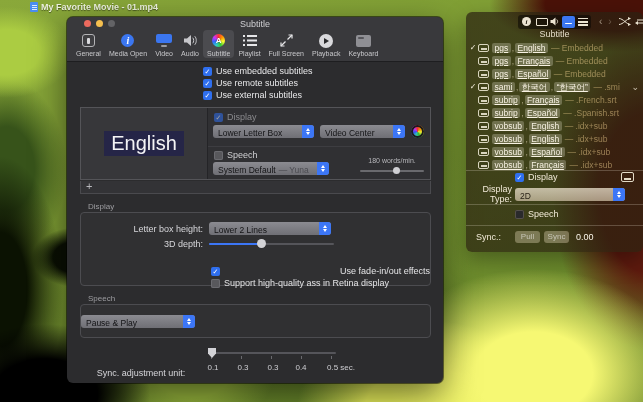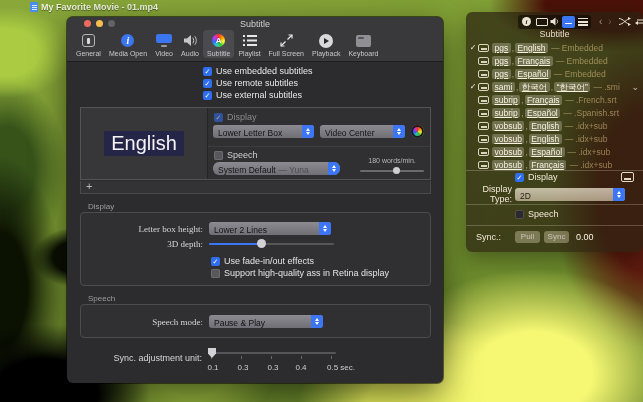--- a/index.html
+++ b/index.html
@@ -111,31 +111,31 @@
   .addbar { position:absolute; left:13px; top:164px; width:351px; height:13px; background:#333336; border:1px solid #4a4a4e; border-top:none; display:flex; align-items:center; }
   .addbar .plus { color:#b9b9bd; font-size:11px; line-height:1; margin-left:5px; margin-top:-1px; }
 
   
   .grp-label { position:absolute; font-size:8px; color:#9d9da1; }
   .grp { position:absolute; left:13px; width:351px; border:1px solid #4c4c50; border-radius:4px; background:rgba(255,255,255,.025); }
   .grp-display { top:195px; height:74px; }
   .grp-speech { top:287px; height:34px; }
 
   .frow { display:flex; align-items:center; height:15px; }
-  .frow .flabel { width:128px; text-align:right; padding-right:6px; font-size:9px; color:#d6d6da; flex:none;font-family:Liberation Serif, serif; }
+  .frow .flabel { width:128px; text-align:right; padding-right:6px; font-size:9px; color:#d6d6da; flex:none; }
   .slider { position:relative; height:9px; }
   .slider .track { position:absolute; left:0; right:0; top:3.5px; height:2px; background:#55555a; border-radius:1px; }
   .slider .fill { position:absolute; left:0; top:3.5px; height:2px; background:#3c76f6; border-radius:1px; }
   .slider .thumb { position:absolute; top:0; width:9px; height:9px; border-radius:50%; background:#d2d2d6; }
   .chk-line { display:flex; align-items:center; gap:4px; font-size:9px; color:#e4e4e6; margin-left:130px; height:12px; }
 
   
   .sync-area { position:absolute; left:13px; top:331px; width:351px; }
   .sync-row { display:flex; align-items:flex-start; }
-  .sync-row .flabel { width:128px; text-align:right; padding-right:6px; font-size:9px; color:#d6d6da; flex:none; margin-top:5px; }
+  .sync-row .flabel { width:128px; text-align:center; padding-right:6px; font-size:9px; color:#d6d6da; flex:none; margin-top:20px; }
   .tick-slider { position:relative; width:128px; height:12px; }
   .tick-slider .track { position:absolute; left:0; right:0; top:4px; height:2px; background:#55555a; border-radius:1px; }
   .tick-slider .tick { position:absolute; top:8px; width:1px; height:3px; background:#6a6a6e; }
   .tick-slider .pthumb { position:absolute; left:0; top:0; width:8px; height:10px; background:#d2d2d6;
     clip-path:polygon(0 0,100% 0,100% 55%,50% 100%,0 55%); }
   .tick-labels { position:relative; width:150px; height:10px; margin-top:3px; font-size:8px; color:#cfcfd3; }
   .tick-labels span { position:absolute; transform:translateX(-50%); white-space:nowrap; }
 
   
   .hud { position:absolute; left:466px; top:12px; width:177px; height:240px; border-radius:6px;
@@ -324,21 +324,21 @@
               </span>
           </div>
           <span class="wheel-icon"></span>
         </div>
         <div class="pv-divider"></div>
         <div class="pv-speech-row">
           <span class="cb off"></span>
           <span>Speech</span>
         </div>
         <div class="pv-voice">
-          <div class="dd" style="width:127px;border-radius:6px;">
+          <div class="dd" style="width:116px;">
             <span class="dd-text"><span>System Default</span><span class="dim">— Yuna</span></span>
             <span class="step">
                 <i class="up"></i>
                 <i class="dn"></i>
               </span>
           </div>
         </div>
         <div class="rate">
           <div class="rate-label">180 words/min.</div>
           <div class="rate-slider">
@@ -365,34 +365,33 @@
         </div>
       </div>
       <div class="frow">
         <span class="flabel">3D depth:</span>
         <div class="slider" style="width:125px;">
           <span class="track"></span>
             <span class="fill" style="width:40%;"></span>
           <span class="thumb" style="left:38%;"></span>
         </div>
       </div>
-      <label class="chk-line" style="margin-top:4px;">
+      <label class="chk-line" style="margin-top:14px;justify-content:space-between;">
         <span class="cb"></span>
         <span>Use fade-in/out effects</span>
       </label>
       <label class="chk-line">
         <span class="cb off"></span>
         <span>Support high-quality ass in Retina display</span>
       </label>
     </div>
 
     <div class="grp-label" style="left:21px; top:277px;">Speech</div>
     <div class="grp grp-speech">
       <div class="frow" style="margin-top:9px;">
-        <span class="flabel">Speech mode:</span>
         <div class="dd" style="width:114px;">
           <span class="dd-text">Pause &amp; Play</span>
           <span class="step">
               <i class="up"></i>
               <i class="dn"></i>
             </span>
         </div>
       </div>
     </div>
 

